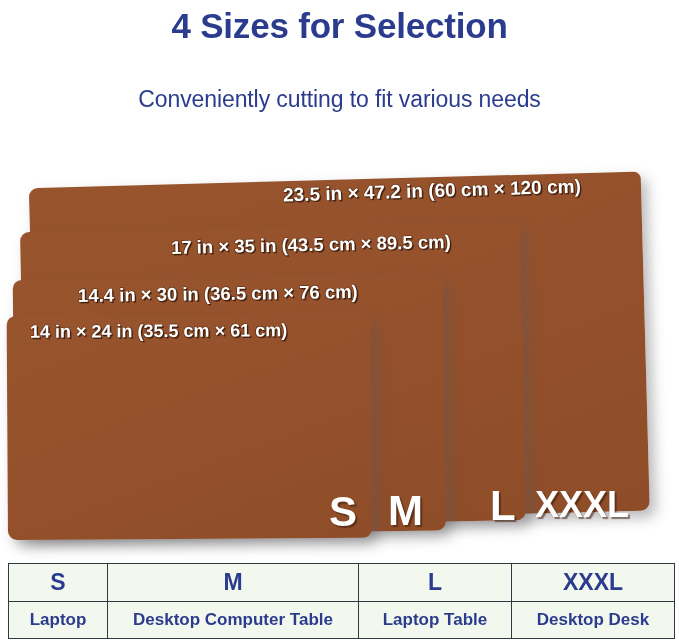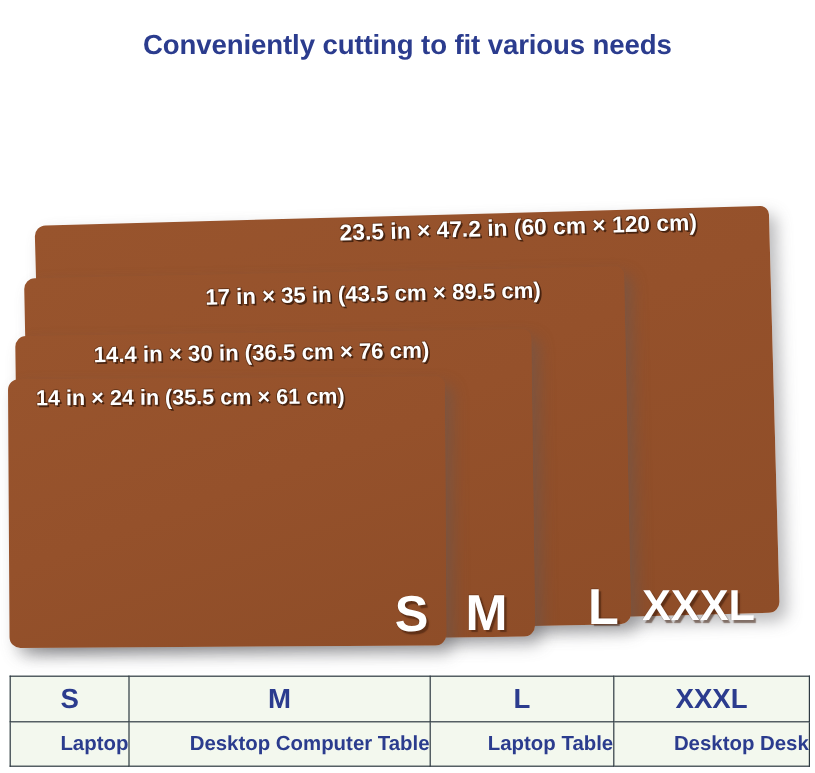--- a/index.html
+++ b/index.html
@@ -25,24 +25,24 @@
   #title {
     margin: 0;
     padding-top: 6px;
     font-size: 35px;
     font-weight: bold;
     letter-spacing: -0.2px;
     color: #2b3c8e;
     font-family: "Liberation Sans", sans-serif;
   }
   #subtitle {
-    margin: 0;
+    margin: 16px;
     padding-top: 24px;
     font-size: 23px;
-    font-weight: bold;
+    font-weight: normal;
     letter-spacing: -0.1px;
     color: #2b3c8e;
     font-family: "Liberation Sans", sans-serif;
   }
 
   
   #mat-stack {
     position: absolute;
     left: 0; top: 0;
     width: 679px; height: 560px;
@@ -151,31 +151,31 @@
   }
   #size-table tr.row-code td {
     height: 37px;
     font-size: 23px;
     font-weight: bold;
   }
   #size-table tr.row-use td {
     height: 36px;
     font-size: 17px;
     font-weight: bold;
-    text-align: right;
   }
   .col-s    { width: 98px; }
   .col-m    { width: 250px; }
   .col-l    { width: 152px; }
   .col-xxxl { width: 162px; }
 </style>
 </head>
 <body>
 
 <div id="headings">
+  <h1 id="title">4 Sizes for Selection</h1>
   <h2 id="subtitle">Conveniently cutting to fit various needs</h2>
 </div>
 
 <div id="mat-stack">
 
   <div class="mat mat-xxxl"></div>
   <div class="mat mat-l"></div>
   <div class="mat mat-m"></div>
   <div class="mat mat-s"></div>
 

